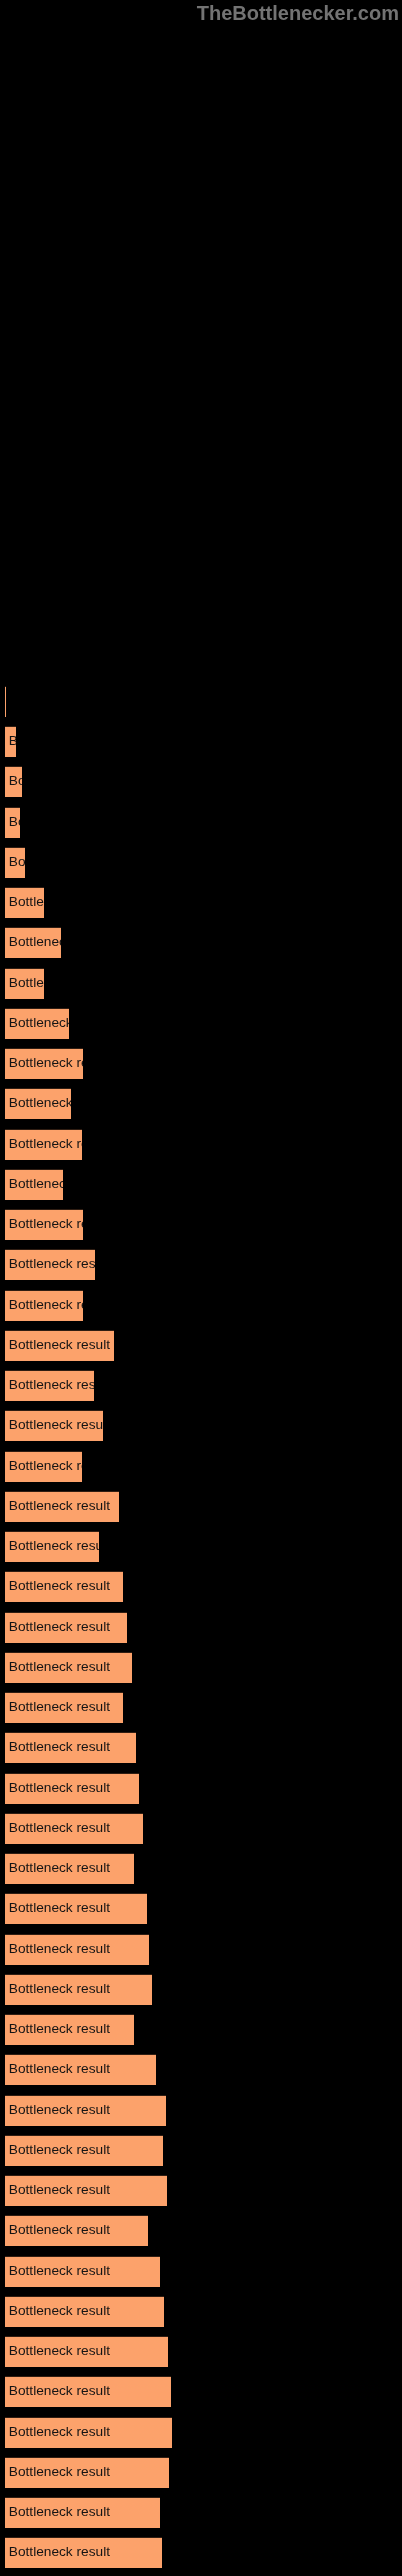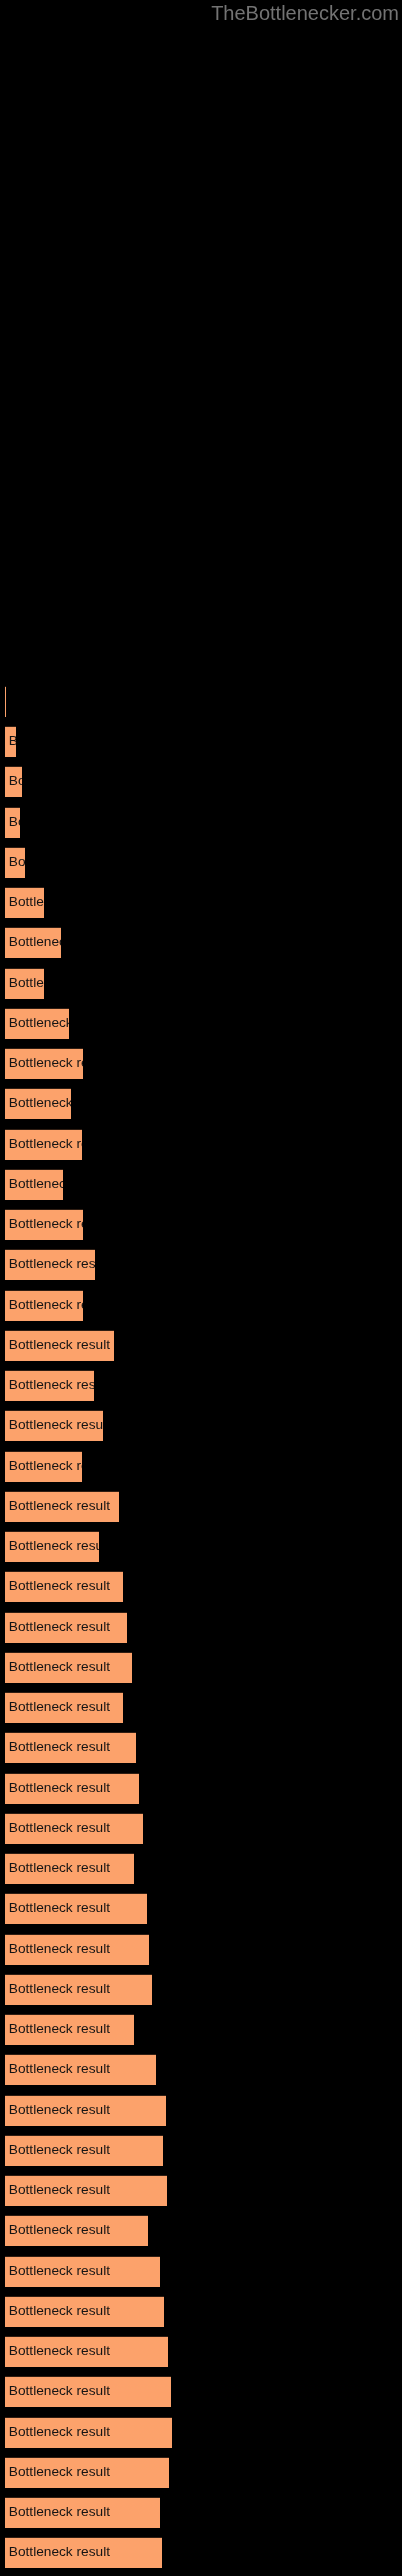--- a/index.html
+++ b/index.html
@@ -26,20 +26,21 @@
     right: 4px;
     top: 0.8px;
     font-family: "Liberation Sans", sans-serif;
     font-size: 20px;
     line-height: 24px;
     color: #737373;
     letter-spacing: 0px;
     white-space: nowrap;
     text-align: right;
     user-select: none;
+    font-weight: bold;
   }
   #plot-area {
     position: absolute;
     left: 0;
     top: 0;
     width: 403px;
     height: 2576px;
   }
   .bar-row {
     position: absolute;

